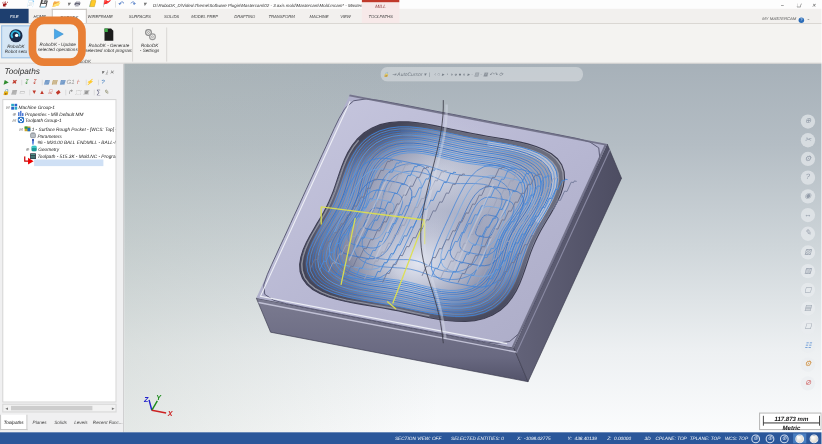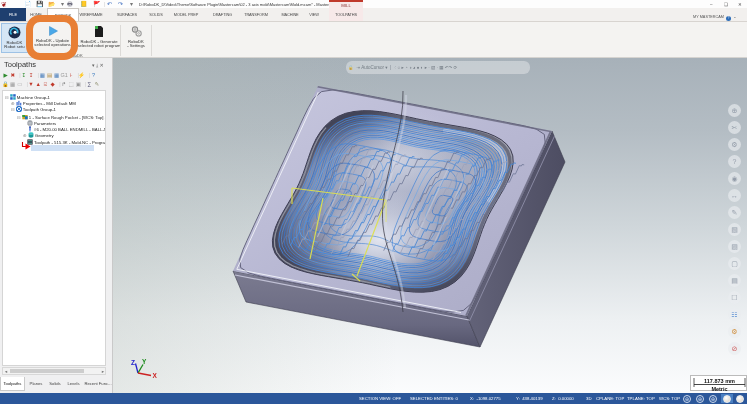--- a/index.html
+++ b/index.html
@@ -1,15 +1,15 @@
 <!DOCTYPE html>
 <html><head><meta charset="utf-8"><style>
 *{margin:0;padding:0;box-sizing:border-box;}
 html,body{width:747px;height:404px;overflow:hidden;font-family:"Liberation Sans",sans-serif;background:#fff;}
-#app{position:relative;width:747px;height:314px;}
+#app{position:relative;width:747px;height:314px;font-style:italic;}
 .abs{position:absolute;}
 #titlebar{left:0;top:0;width:747px;height:8px;background:#fdfdfd;}
 #titletext{left:139px;top:1.5px;font-size:4px;color:#333;white-space:nowrap;}
 .wc{position:absolute;top:1.5px;font-size:4.5px;color:#555;}
 #tabs{left:0;top:8px;width:747px;height:14px;background:#f2f0ee;border-bottom:1px solid #d8d4d0;}
 .tab{position:absolute;top:0;height:13px;line-height:13px;font-size:3.9px;letter-spacing:-0.1px;color:#4a4a4a;text-align:center;}
 #tab-file{background:#1e3f6f;color:#fff;}
 #tab-robodk{background:#fff;border:1px solid #c9c5c1;border-bottom:none;}
 #millzone{left:329px;top:0px;width:34px;height:22px;background:#f7e9e9;}
 #millbar{left:329px;top:0px;width:34px;height:2px;background:#c0392b;}

